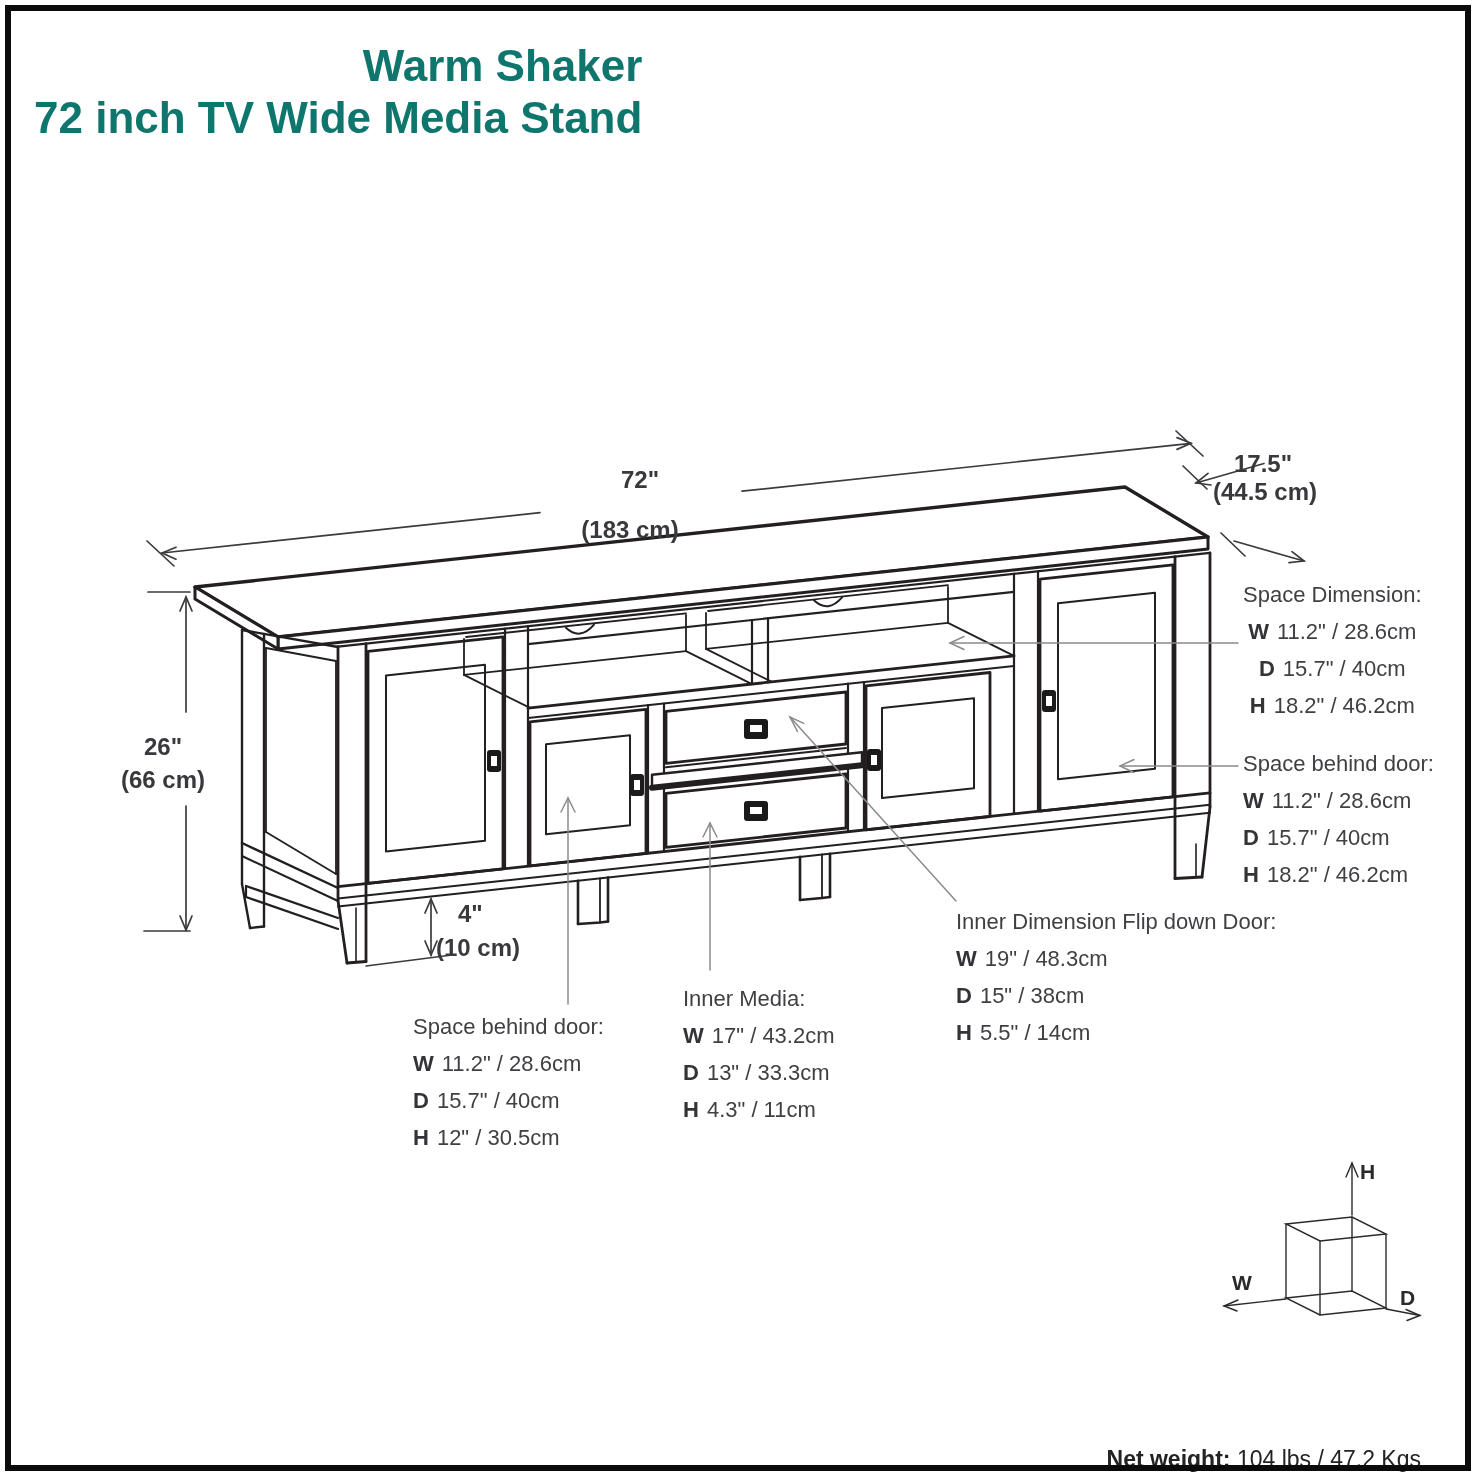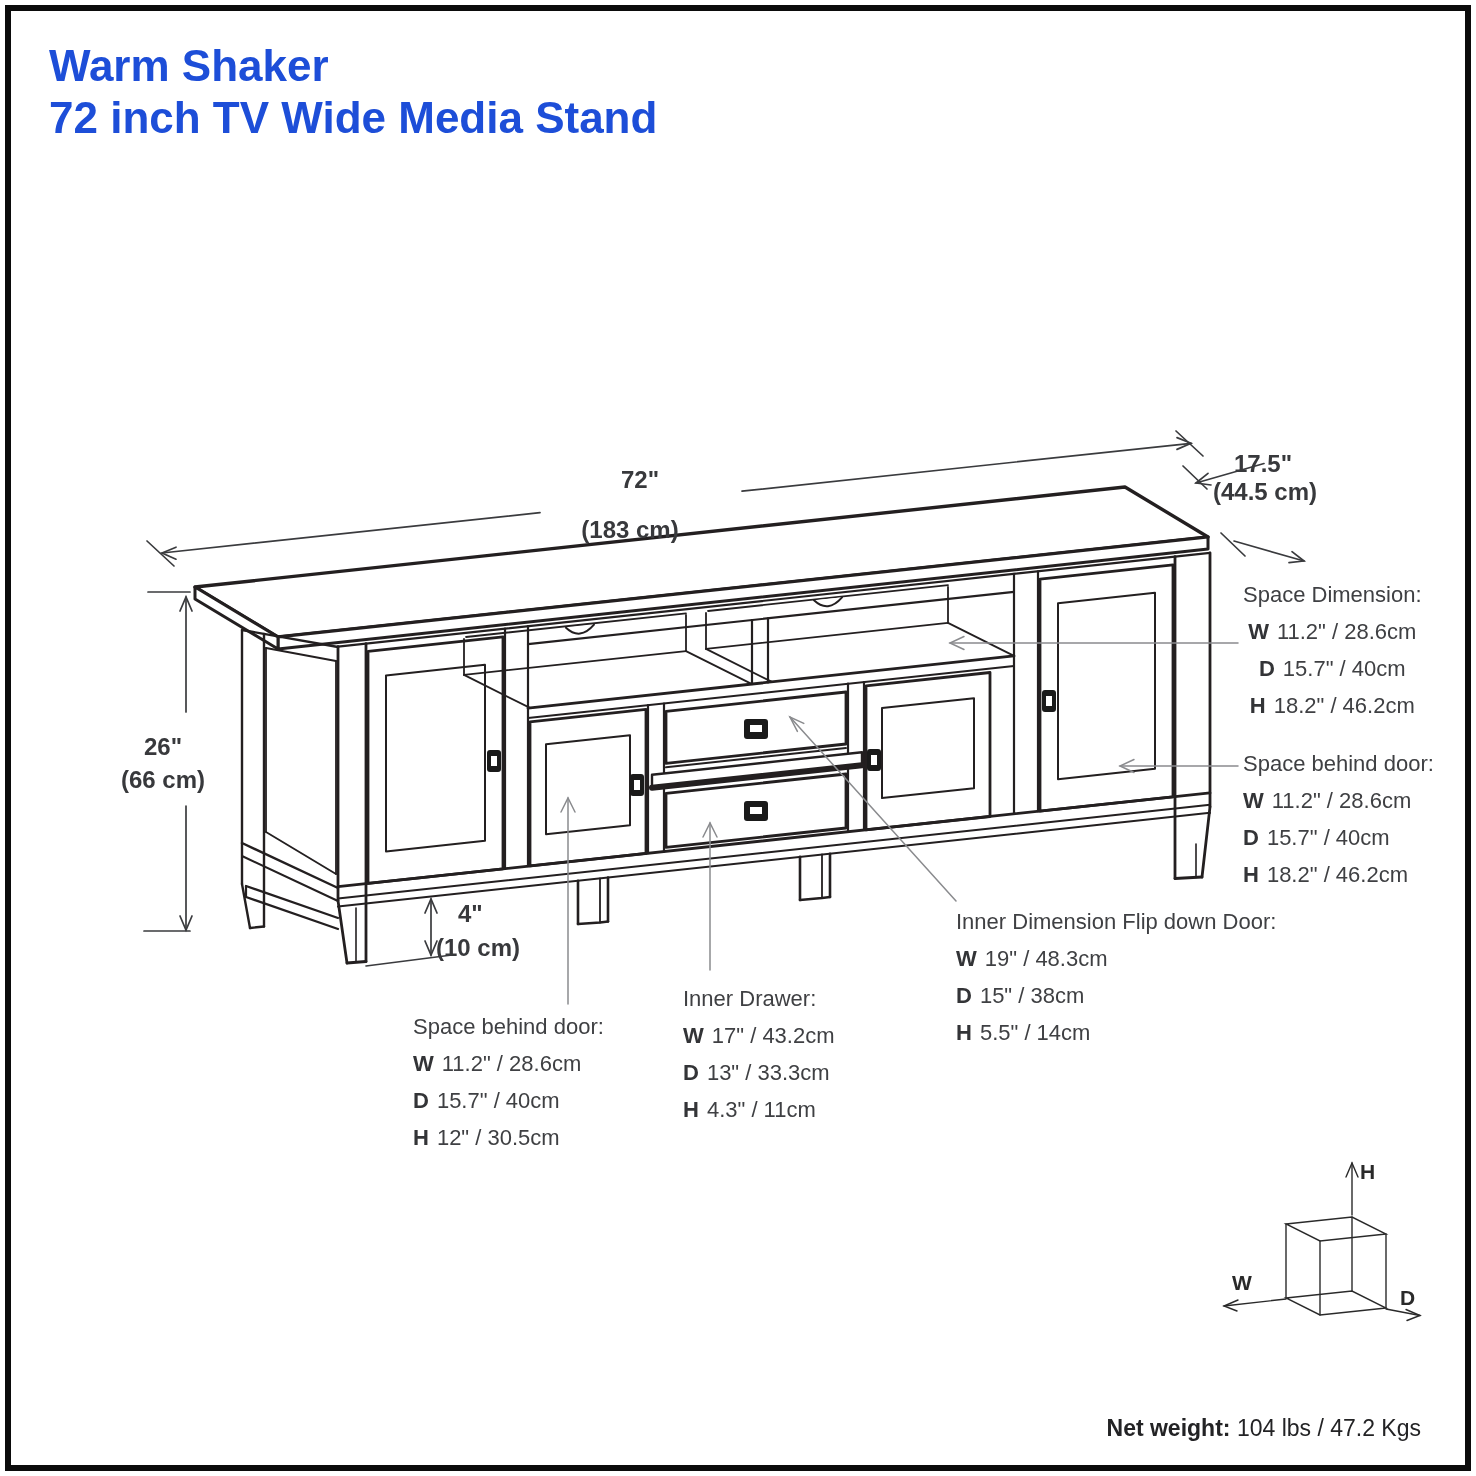--- a/index.html
+++ b/index.html
@@ -1,26 +1,26 @@
 <!DOCTYPE html>
 <html><head>
 <meta charset="utf-8">
 <style>
   html,body{margin:0;padding:0;background:#fff;}
   #stage{position:relative;width:1476px;height:1476px;background:#ffffff;
          font-family:"Liberation Sans",sans-serif;overflow:hidden;}
   .frame{position:absolute;inset:5px;border:6px solid #0b0b0b;pointer-events:none;}
   svg{position:absolute;left:0;top:0;}
-  .title{position:absolute;left:49px;top:40px;font-size:44px;line-height:52px;
-         font-weight:700;color:#1d4ed8;letter-spacing:0;}
+  .title{position:absolute;left:34px;top:40px;font-size:44px;line-height:52px;
+         font-weight:700;color:#0f766e;letter-spacing:0;text-align:right;}
   .ann{position:absolute;font-size:22px;line-height:37px;color:#3f4043;white-space:nowrap;}
   .ann .k{font-weight:700;margin-right:8px;color:#333437;}
   .dim{position:absolute;font-size:24px;font-weight:700;color:#38393c;white-space:nowrap;}
   .ctr{text-align:center;}
-  .netweight{position:absolute;left:900px;top:1415px;width:521px;text-align:right;
+  .netweight{position:absolute;left:900px;top:1446px;width:521px;text-align:right;
              font-size:23px;color:#232325;}
   .netweight b{font-weight:700;}
   .axis-label{position:absolute;font-size:21px;font-weight:700;color:#2a2a2a;}
 </style>
 </head>
 <body>
 
 <div id="stage">
 
   <svg width="1476" height="1476" viewBox="0 0 1476 1476">
@@ -261,21 +261,21 @@
   </div>
 
   <div class="ann" style="left:956px;top:903px;">
     <div>Inner Dimension Flip down Door:</div>
     <div><span class="k">W</span><span>19" / 48.3cm</span></div>
     <div><span class="k">D</span><span>15" / 38cm</span></div>
     <div><span class="k">H</span><span>5.5" / 14cm</span></div>
   </div>
 
   <div class="ann" style="left:683px;top:980px;">
-    <div>Inner Drawer:</div>
+    <div>Inner Media:</div>
     <div><span class="k">W</span><span>17" / 43.2cm</span></div>
     <div><span class="k">D</span><span>13" / 33.3cm</span></div>
     <div><span class="k">H</span><span>4.3" / 11cm</span></div>
   </div>
 
   <div class="ann" style="left:413px;top:1008px;">
     <div>Space behind door:</div>
     <div><span class="k">W</span><span>11.2" / 28.6cm</span></div>
     <div><span class="k">D</span><span>15.7" / 40cm</span></div>
     <div><span class="k">H</span><span>12" / 30.5cm</span></div>

